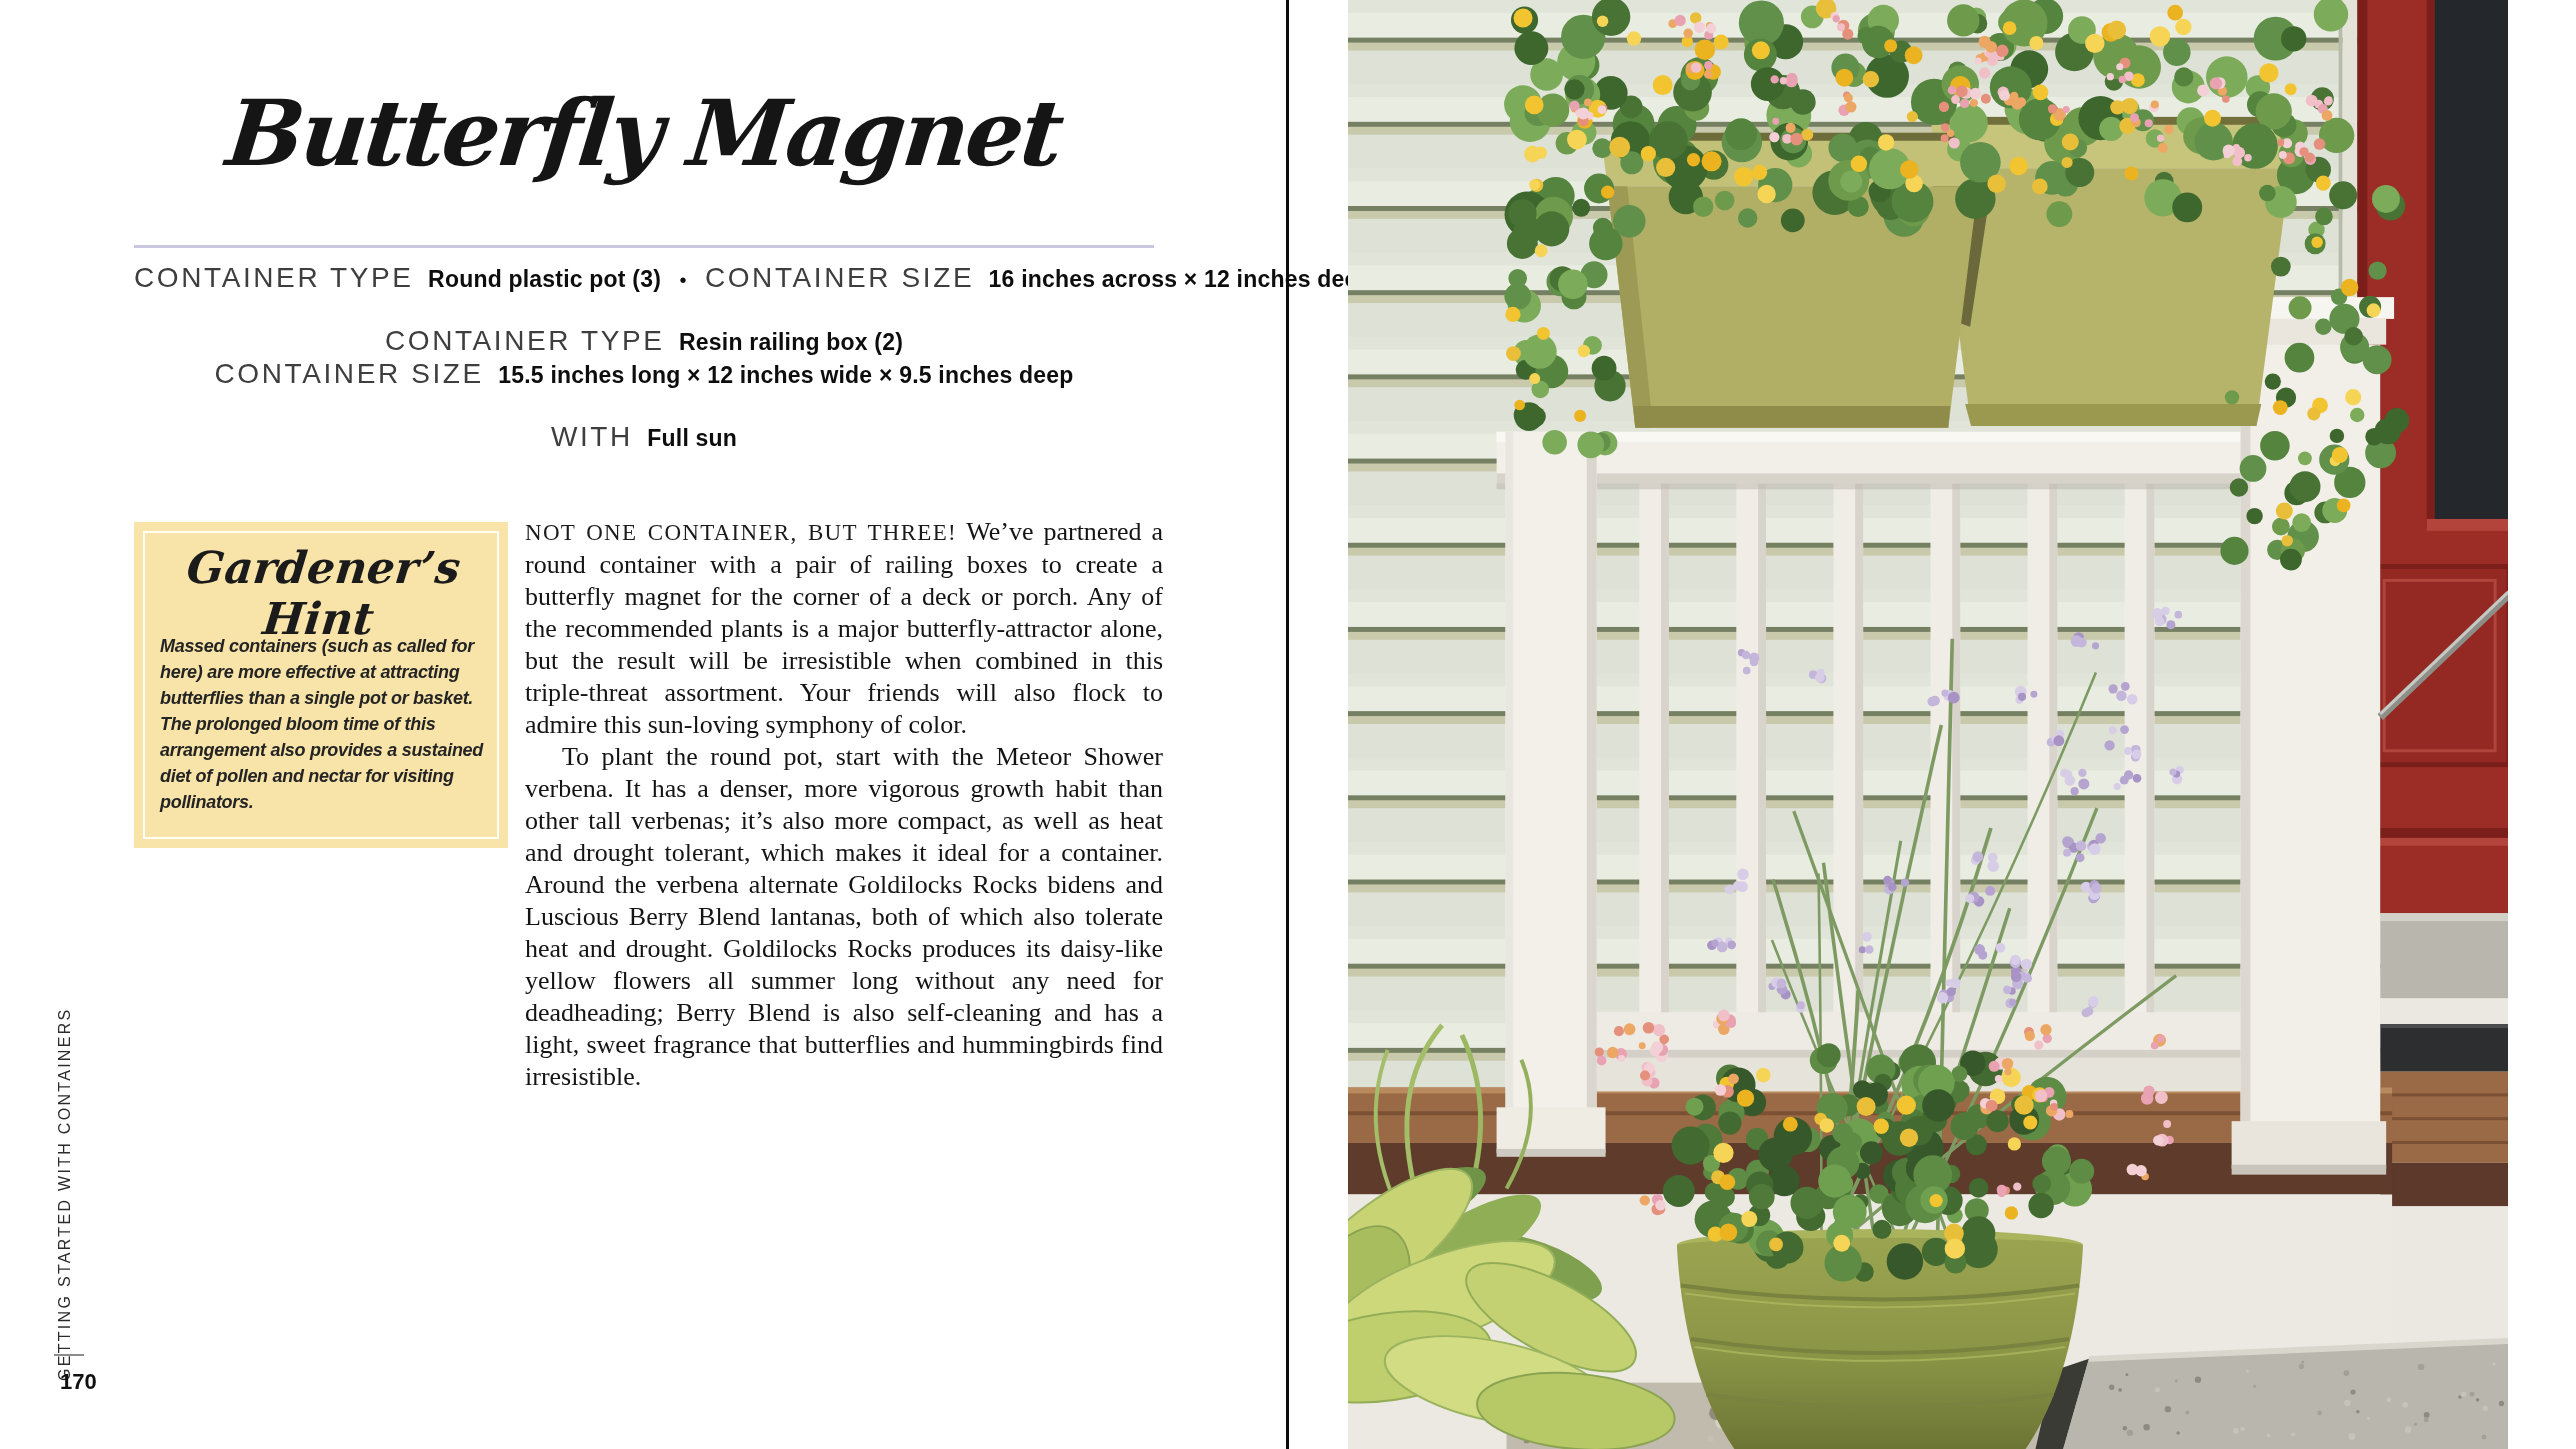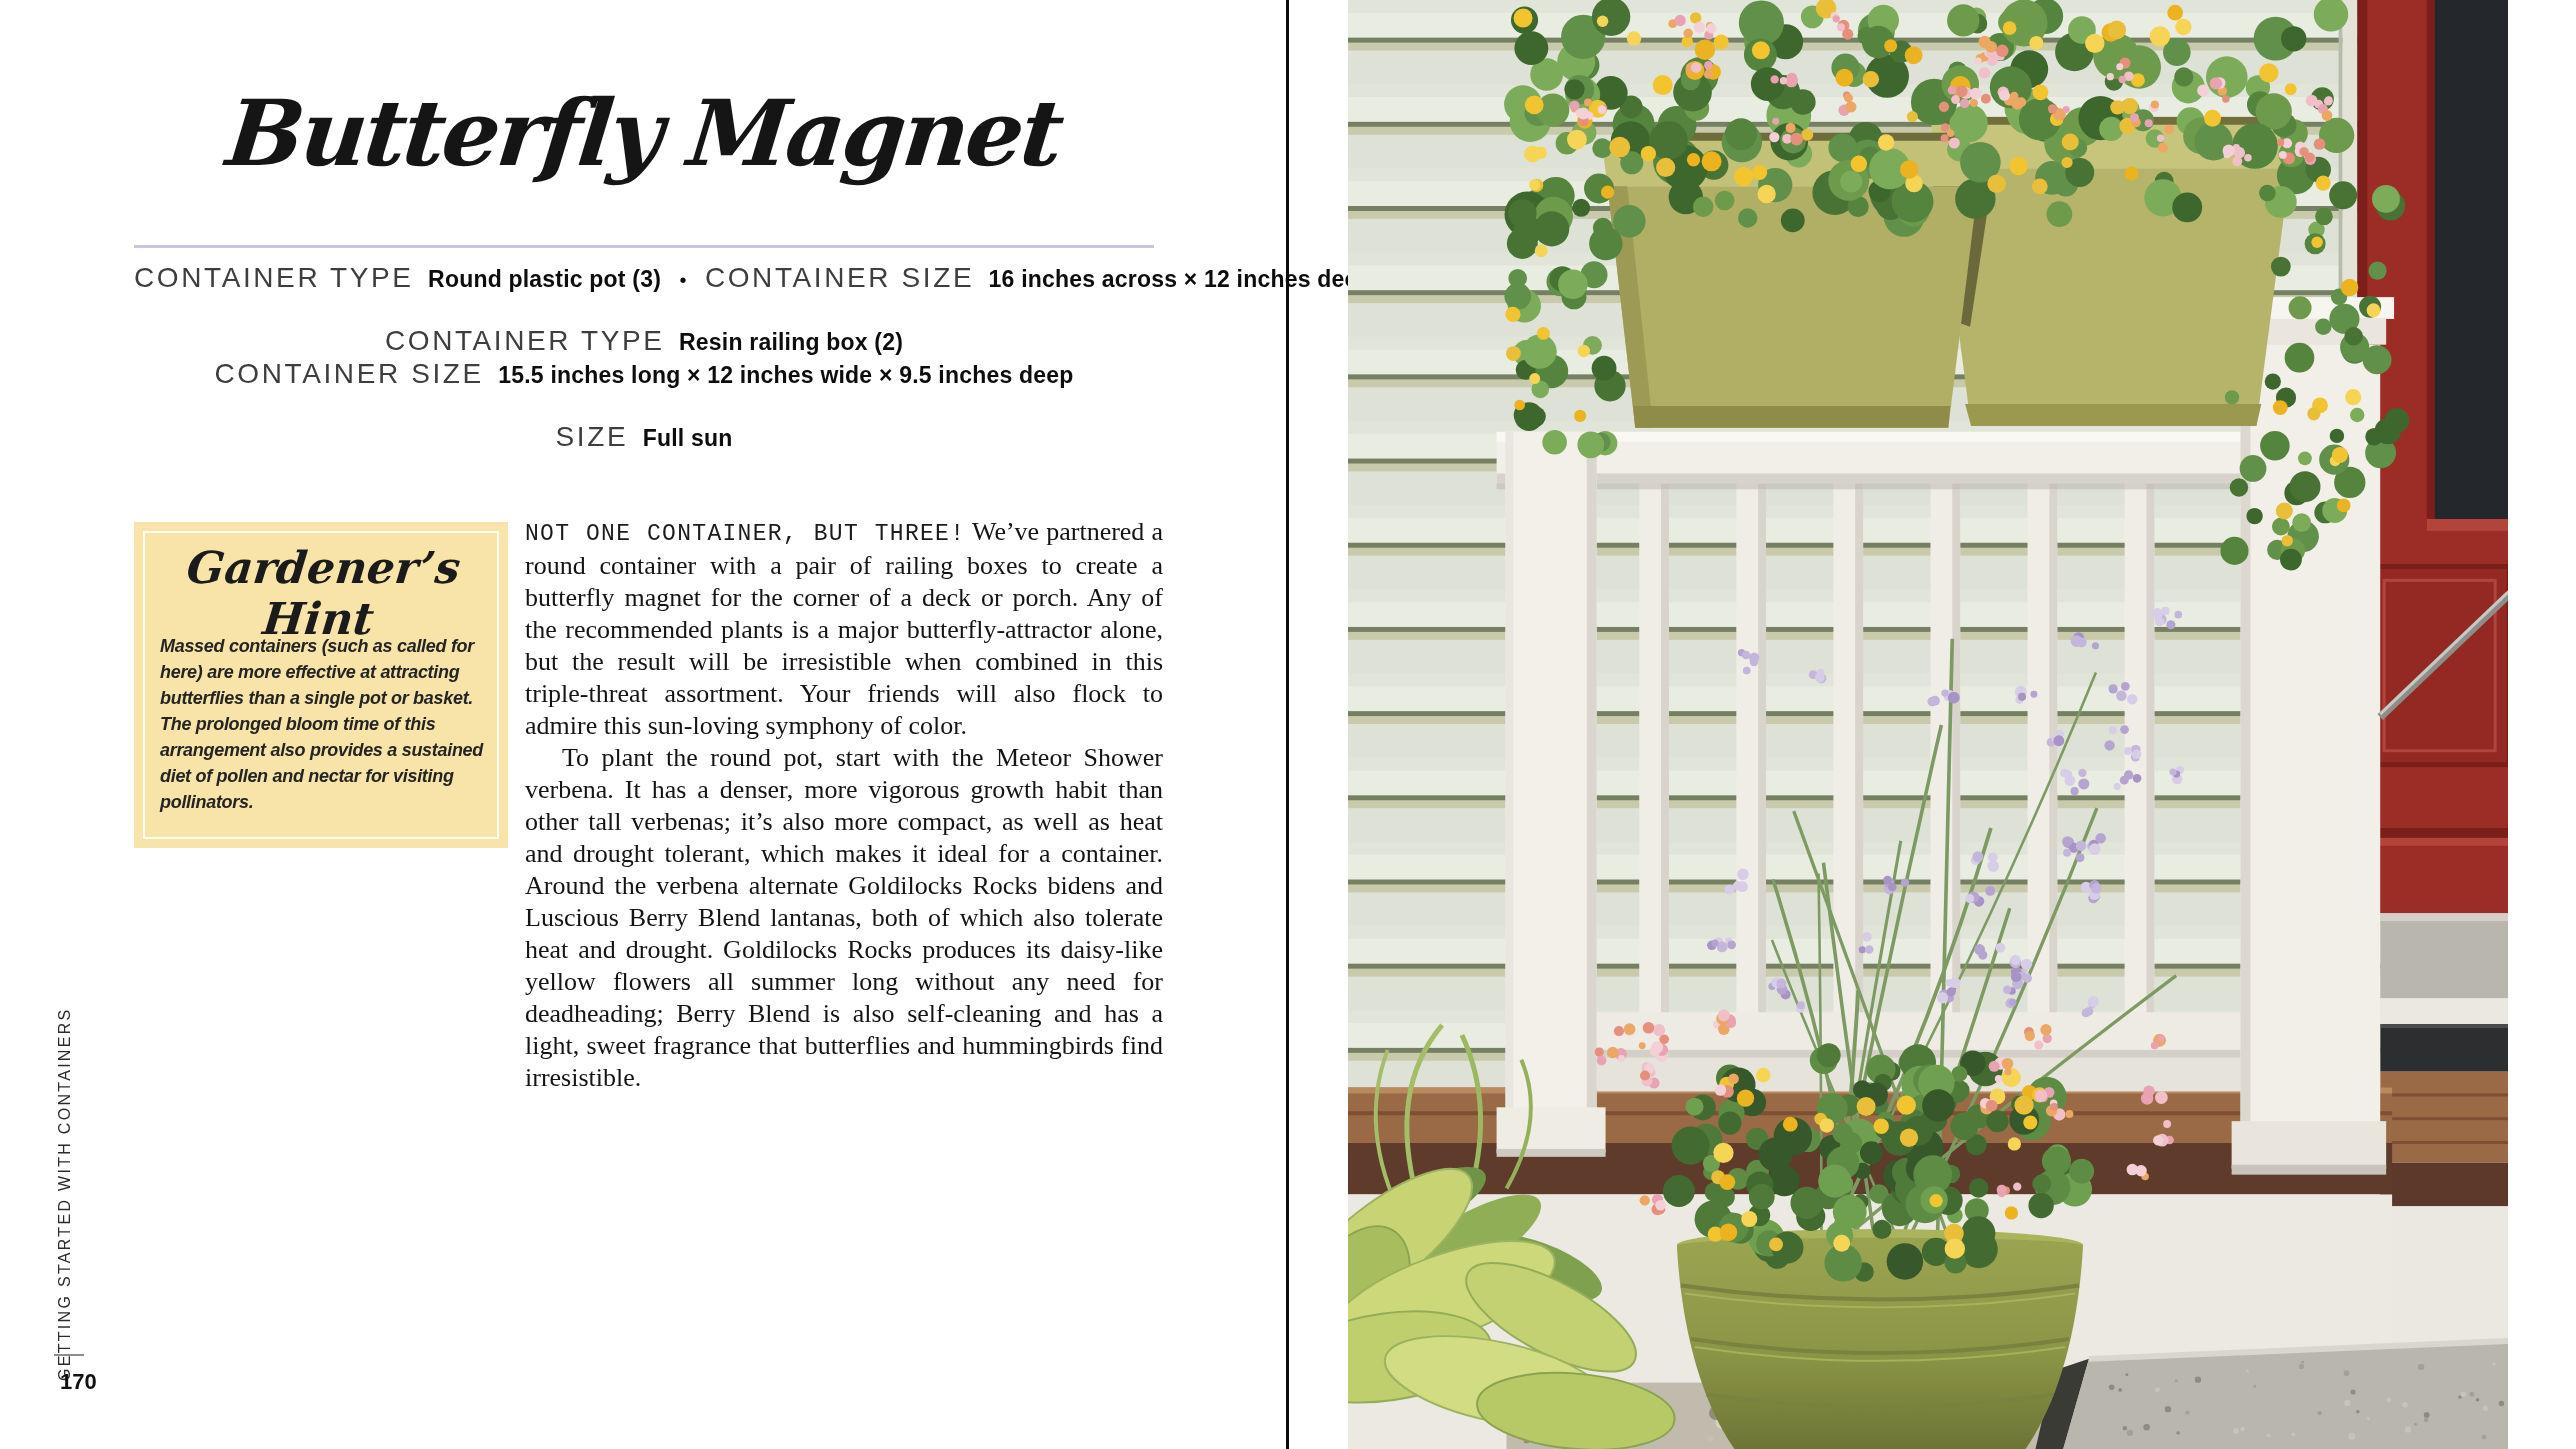--- a/index.html
+++ b/index.html
@@ -41,21 +41,21 @@
     font-weight:700;font-size:18px;line-height:26px;letter-spacing:-0.3px;color:#242424;font-style:italic;
   }
 
   .body-col{
     left:525px;top:516px;width:638px;
     font-family:"Liberation Serif",serif;font-size:26px;line-height:32px;
     color:#141414;text-align:justify;
   }
   .body-col p{margin:0;}
   .body-col p.ind{text-indent:37px;}
-  .lead-in{font-family:Liberation Mono, monospace;font-size:23px;letter-spacing:1.3px;color:#1b1b1b;}
+  .lead-in{font-family:Liberation Serif, serif;font-size:23px;letter-spacing:1.3px;color:#1b1b1b;}
 
   .spine-label{
     left:57px;top:1381px;transform-origin:0 0;transform:rotate(-90deg);
     white-space:nowrap;font-size:16px;letter-spacing:2.3px;color:#2b2b2b;line-height:1;
   }
   .folio-rule{left:54px;top:1354px;width:30px;height:2px;background:#8d8d8d;}
   .folio{left:53px;top:1369px;font-weight:700;font-size:22px;color:#101010;line-height:1.2;margin-left:7px;}
 
   .gutter-line{left:1286px;top:0;width:3px;height:1449px;background:#0b0b0b;}
 
@@ -78,21 +78,21 @@
 </div>
 <div class="spec-row row2">
   <span class="spec-label">CONTAINER TYPE</span>
   <span class="spec-value">Resin railing box (2)</span>
 </div>
 <div class="spec-row row3">
   <span class="spec-label">CONTAINER SIZE</span>
   <span class="spec-value">15.5 inches long × 12 inches wide × 9.5 inches deep</span>
 </div>
 <div class="spec-row site">
-  <span class="spec-label">SIZE</span>
+  <span class="spec-label">WITH</span>
   <span class="spec-value">Full sun</span>
 </div>
 
 <aside class="abs hint-box">
   <div class="hint-inner"></div>
   <div class="hint-title">Gardener’s Hint</div>
   <p class="hint-body">Massed containers (such as called for here) are more effective at attracting butterflies than a single pot or basket. The prolonged bloom time of this arrangement also provides a sustained diet of pollen and nectar for visiting pollinators.</p>
 </aside>
 
 <div class="abs body-col">

